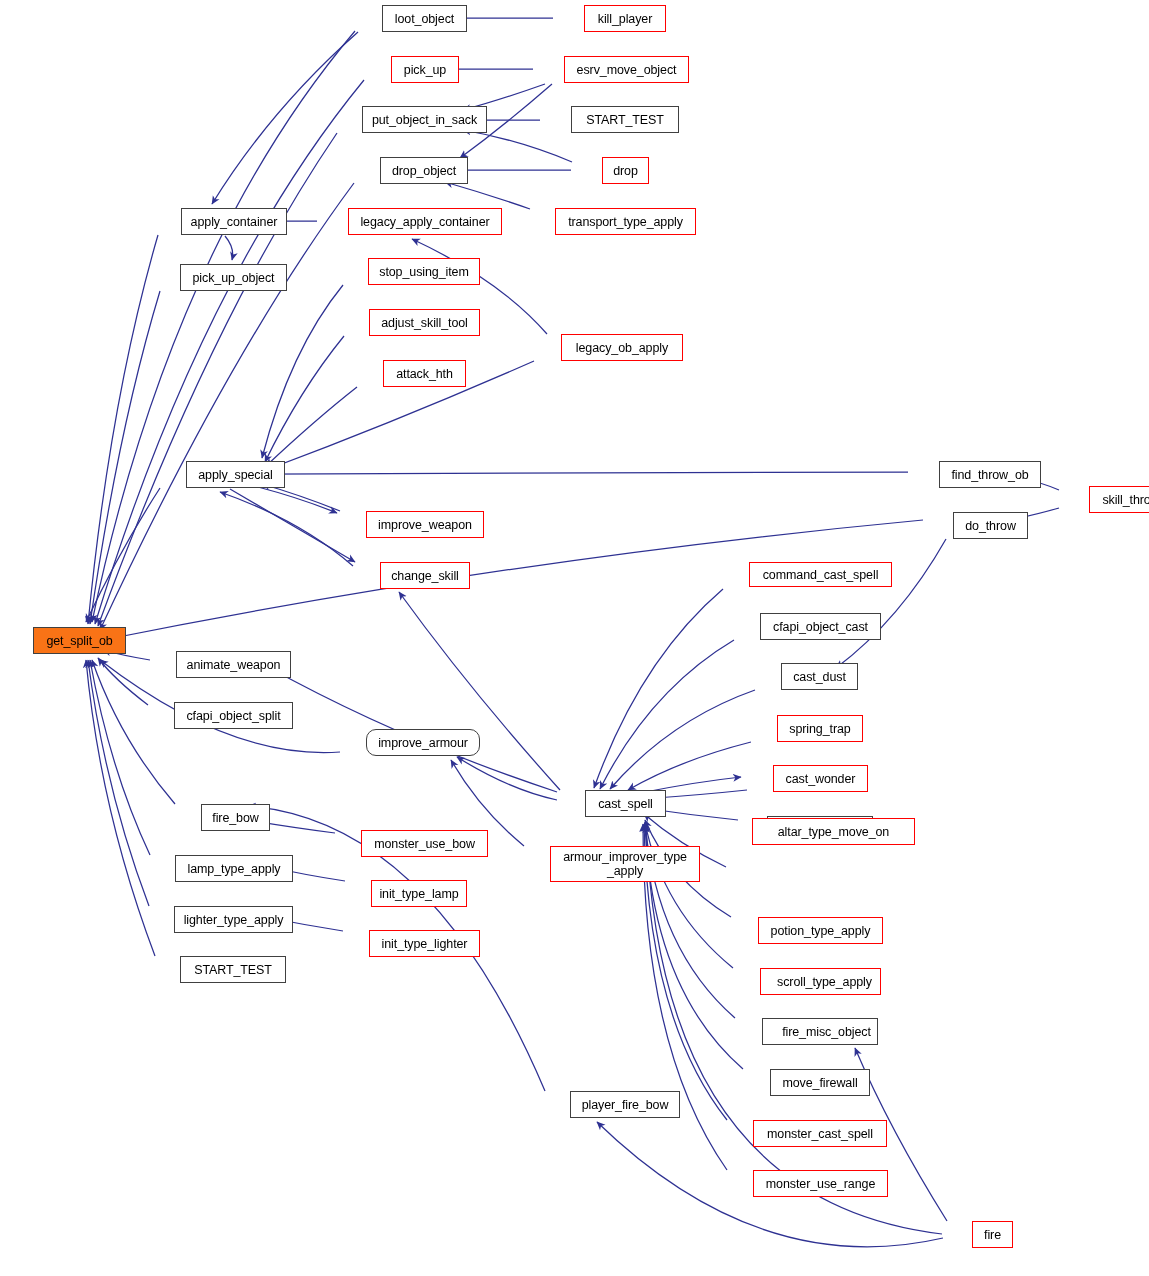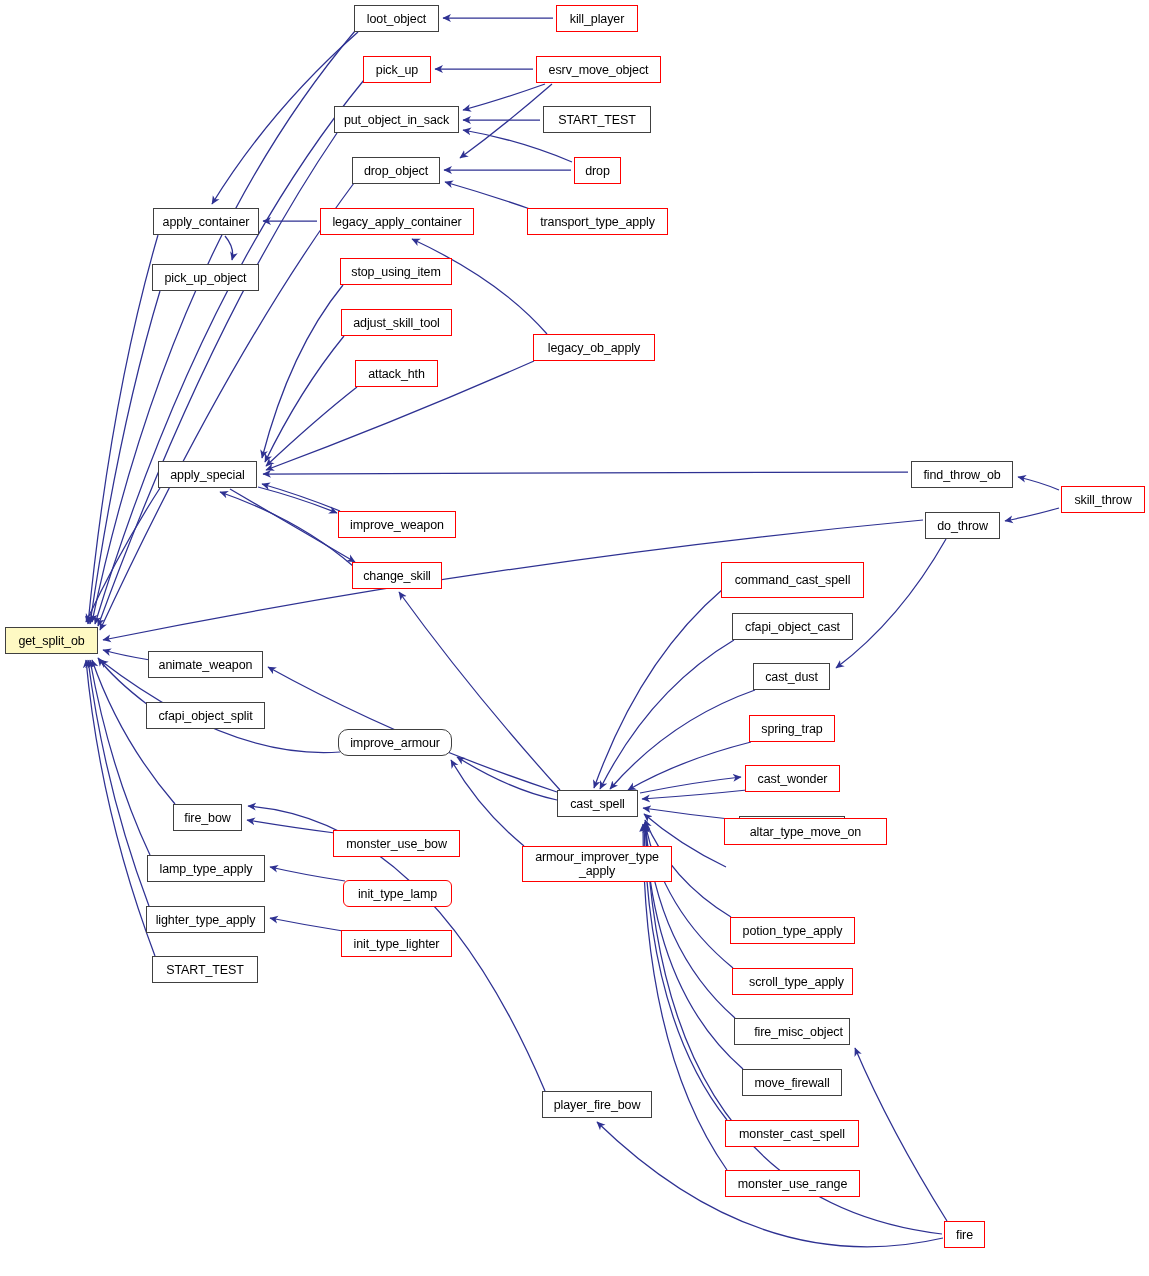--- a/index.html
+++ b/index.html
@@ -32,26 +32,27 @@
     align-items: center;
     justify-content: center;
     text-align: center;
     background: #ffffff;
     border: 1px solid #000000;
     font-size: 12.5px;
     line-height: 1.12;
     color: #000000;
     white-space: pre-line;
     letter-spacing: -0.1px;
+    margin-left: 28px;
   }
   .node.red {
     border-color: #ff0000;
   }
   .node.current {
-    background: #fef9c3;
+    background: #f97316;
     border-color: #404040;
   }
   .node.dark {
     border-color: #404040;
   }
 </style>
 </head>
 <body>
 
 <div id="canvas">
@@ -210,37 +211,37 @@
     <div class="node red" style="left: 340px; top: 258px; width: 112px; height: 27px;">stop_using_item</div>
     <div class="node red" style="left: 341px; top: 309px; width: 111px; height: 27px;">adjust_skill_tool</div>
     <div class="node red" style="left: 533px; top: 334px; width: 122px; height: 27px;">legacy_ob_apply</div>
     <div class="node red" style="left: 355px; top: 360px; width: 83px; height: 27px;">attack_hth</div>
     <div class="node dark" style="left: 158px; top: 461px; width: 99px; height: 27px;">apply_special</div>
     <div class="node dark" style="left: 911px; top: 461px; width: 102px; height: 27px;">find_throw_ob</div>
     <div class="node red" style="left: 1061px; top: 486px; width: 84px; height: 27px;">skill_throw</div>
     <div class="node dark" style="left: 925px; top: 512px; width: 75px; height: 27px;">do_throw</div>
     <div class="node red" style="left: 338px; top: 511px; width: 118px; height: 27px;">improve_weapon</div>
     <div class="node red" style="left: 352px; top: 562px; width: 90px; height: 27px;">change_skill</div>
-    <div class="node red" style="left: 721px; top: 562px; width: 143px; height: 36px;">command_cast_spell</div>
+    <div class="node red" style="left: 721px; top: 562px; width: 143px; height: 25px;">command_cast_spell</div>
     <div class="node dark" style="left: 732px; top: 613px; width: 121px; height: 27px;">cfapi_object_cast</div>
     <div class="node dark" style="left: 753px; top: 663px; width: 77px; height: 27px;">cast_dust</div>
     <div class="node dark" style="left: 148px; top: 651px; width: 115px; height: 27px;">animate_weapon</div>
     <div class="node dark" style="left: 146px; top: 702px; width: 119px; height: 27px;">cfapi_object_split</div>
     <div class="node red" style="left: 749px; top: 715px; width: 86px; height: 27px;">spring_trap</div>
     <div class="node dark" style="left: 338px; top: 729px; width: 114px; height: 27px; border-radius: 10px;">improve_armour</div>
     <div class="node red" style="left: 745px; top: 765px; width: 95px; height: 27px;">cast_wonder</div>
     <div class="node dark" style="left: 557px; top: 790px; width: 81px; height: 27px;">cast_spell</div>
     <div class="node dark" style="left: 173px; top: 804px; width: 69px; height: 27px;">fire_bow</div>
     <div class="node dark" style="left: 739px; top: 816px; width: 106px; height: 27px;">START_TEST</div>
     <div class="node red" style="left: 333px; top: 830px; width: 127px; height: 27px;">monster_use_bow</div>
     <div class="node red" style="left: 522px; top: 846px; width: 150px; height: 36px;">armour_improver_type
 _apply</div>
     <div class="node dark" style="left: 147px; top: 855px; width: 118px; height: 27px;">lamp_type_apply</div>
     <div class="node red" style="left: 724px; top: 818px; width: 163px; height: 27px;">altar_type_move_on</div>
-    <div class="node red" style="left: 343px; top: 880px; width: 109px; height: 27px; border-radius: 6px;">init_type_lamp</div>
+    <div class="node red" style="left: 343px; top: 880px; width: 96px; height: 27px;">init_type_lamp</div>
     <div class="node dark" style="left: 146px; top: 906px; width: 119px; height: 27px;">lighter_type_apply</div>
     <div class="node red" style="left: 730px; top: 917px; width: 125px; height: 27px;">potion_type_apply</div>
     <div class="node red" style="left: 341px; top: 930px; width: 111px; height: 27px;">init_type_lighter</div>
     <div class="node dark" style="left: 152px; top: 956px; width: 106px; height: 27px;">START_TEST</div>
     <div class="node red" style="left: 732px; top: 968px; width: 121px; height: 27px; padding-left: 8px;">scroll_type_apply</div>
     <div class="node dark" style="left: 734px; top: 1018px; width: 116px; height: 27px; padding-left: 13px;">fire_misc_object</div>
     <div class="node dark" style="left: 742px; top: 1069px; width: 100px; height: 27px;">move_firewall</div>
     <div class="node dark" style="left: 542px; top: 1091px; width: 110px; height: 27px;">player_fire_bow</div>
     <div class="node red" style="left: 725px; top: 1120px; width: 134px; height: 27px;">monster_cast_spell</div>
     <div class="node red" style="left: 725px; top: 1170px; width: 135px; height: 27px;">monster_use_range</div>

